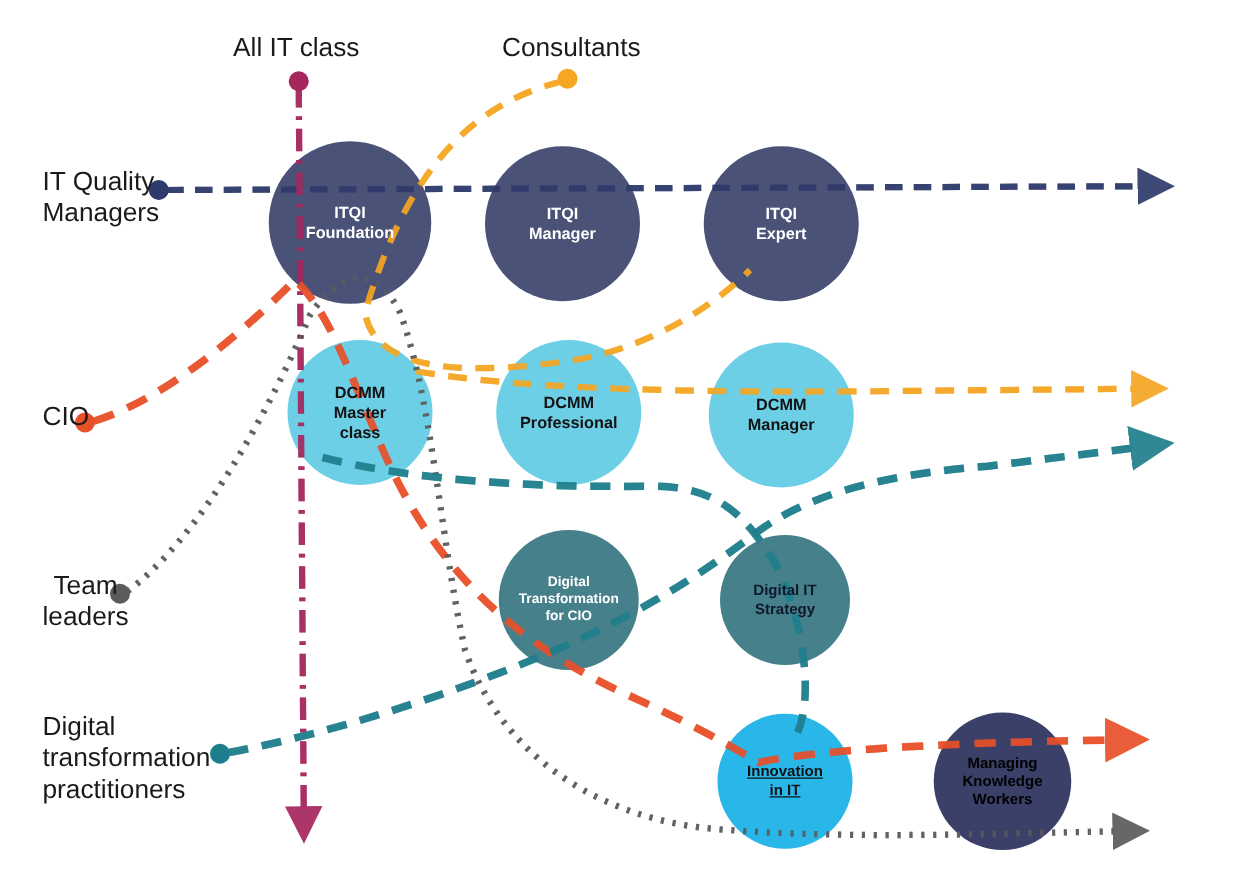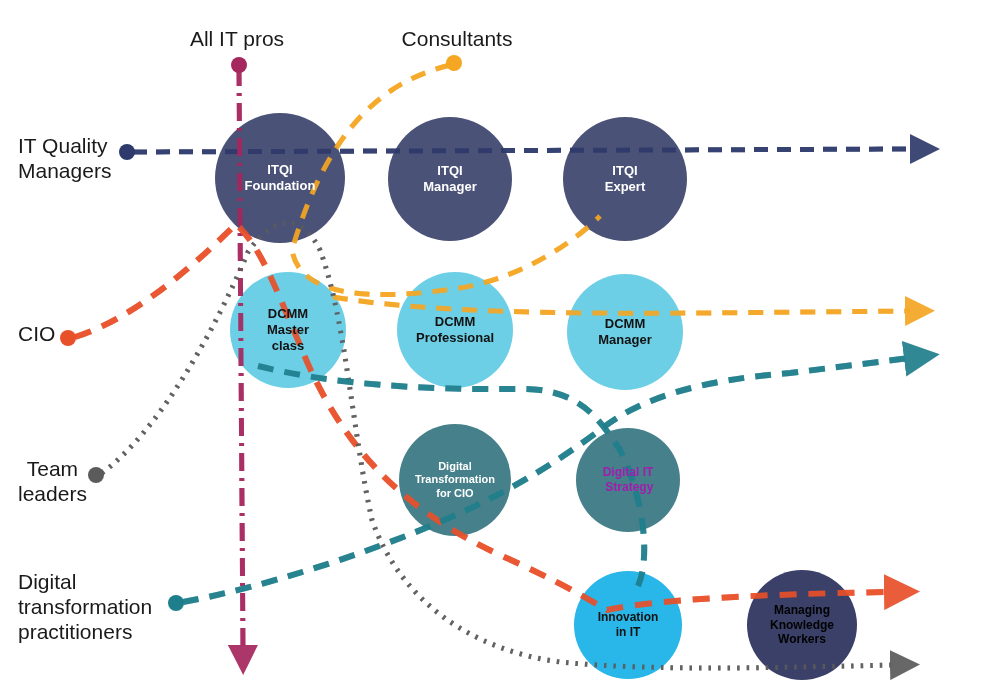--- a/index.html
+++ b/index.html
@@ -13,20 +13,21 @@
   #stage { position: relative; width: 1000px; height: 700px; background:#fff; }
   svg#canvas { position:absolute; left:0; top:0; width:1000px; height:700px; }
   .axis-label {
     position: absolute;
     font-size: 21px;
     color: #1a1a1a;
     line-height: 1.18;
     font-family: "Liberation Sans", sans-serif;
     white-space: pre-line;
     font-weight: 400;
+    margin-left: 16px;
   }
   .top-label { position:absolute; font-size:21px; color:#1a1a1a; font-family:"Liberation Sans", sans-serif; white-space:nowrap; }
   .node-label {
     position: absolute;
     text-align: center;
     font-weight: bold;
     font-family: "Liberation Sans", sans-serif;
     line-height: 1.22;
     white-space: pre-line;
     pointer-events: none;
@@ -103,42 +104,42 @@
 
   <div id="labels-layer">
       <div class="axis-label" style="left: 18px; top: 134px;">IT Quality
 Managers</div>
       <div class="axis-label" style="left: 18px; top: 322px;">CIO</div>
       <div class="axis-label" style="left: 18px; top: 457px; text-align: center;">Team
 leaders</div>
       <div class="axis-label" style="left: 18px; top: 570px;">Digital
 transformation
 practitioners</div>
-      <div class="top-label" style="left: 237px; top: 27px; transform: translateX(-50%);">All IT pros</div>
+      <div class="top-label" style="left: 237px; top: 27px; transform: translateX(-50%);">All IT class</div>
       <div class="top-label" style="left: 457px; top: 27px; transform: translateX(-50%);">Consultants</div>
     </div>
   <div id="node-labels-layer">
       <div class="node-label" style="left: 215px; top: 113px; width: 130px; height: 130px; display: flex; align-items: center; justify-content: center; color: rgb(255, 255, 255); font-size: 13px;">ITQI
 Foundation</div>
       <div class="node-label" style="left: 388px; top: 117px; width: 124px; height: 124px; display: flex; align-items: center; justify-content: center; color: rgb(255, 255, 255); font-size: 13px;">ITQI
 Manager</div>
       <div class="node-label" style="left: 563px; top: 117px; width: 124px; height: 124px; display: flex; align-items: center; justify-content: center; color: rgb(255, 255, 255); font-size: 13px;">ITQI
 Expert</div>
       <div class="node-label" style="left: 230px; top: 272px; width: 116px; height: 116px; display: flex; align-items: center; justify-content: center; color: rgb(18, 18, 18); font-size: 13px;">DCMM
 Master
 class</div>
       <div class="node-label" style="left: 397px; top: 272px; width: 116px; height: 116px; display: flex; align-items: center; justify-content: center; color: rgb(18, 18, 18); font-size: 13px;">DCMM
 Professional</div>
       <div class="node-label" style="left: 567px; top: 274px; width: 116px; height: 116px; display: flex; align-items: center; justify-content: center; color: rgb(18, 18, 18); font-size: 13px;">DCMM
 Manager</div>
       <div class="node-label" style="left: 399px; top: 424px; width: 112px; height: 112px; display: flex; align-items: center; justify-content: center; color: rgb(255, 255, 255); font-size: 11px;">Digital
 Transformation
 for CIO</div>
-      <div class="node-label" style="left: 576px; top: 428px; width: 104px; height: 104px; display: flex; align-items: center; justify-content: center; color: #a21caf; font-size: 12px; text-align: right;">Digital IT
+      <div class="node-label" style="left: 576px; top: 428px; width: 104px; height: 104px; display: flex; align-items: center; justify-content: center; color: #0f172a; font-size: 12px;">Digital IT
 Strategy</div>
-      <div class="node-label" style="left: 574px; top: 571px; width: 108px; height: 108px; display: flex; align-items: center; justify-content: center; color: rgb(18, 18, 18); font-size: 12px;">Innovation
+      <div class="node-label" style="left: 574px; top: 571px; width: 108px; height: 108px; display: flex; align-items: center; justify-content: center; color: rgb(18, 18, 18); font-size: 12px; text-decoration: underline;">Innovation
 in IT</div>
       <div class="node-label" style="left: 747px; top: 570px; width: 110px; height: 110px; display: flex; align-items: center; justify-content: center; color: #000000; font-size: 12px;">Managing
 Knowledge
 Workers</div>
     </div>
 
 </div>
 
 </body></html>

